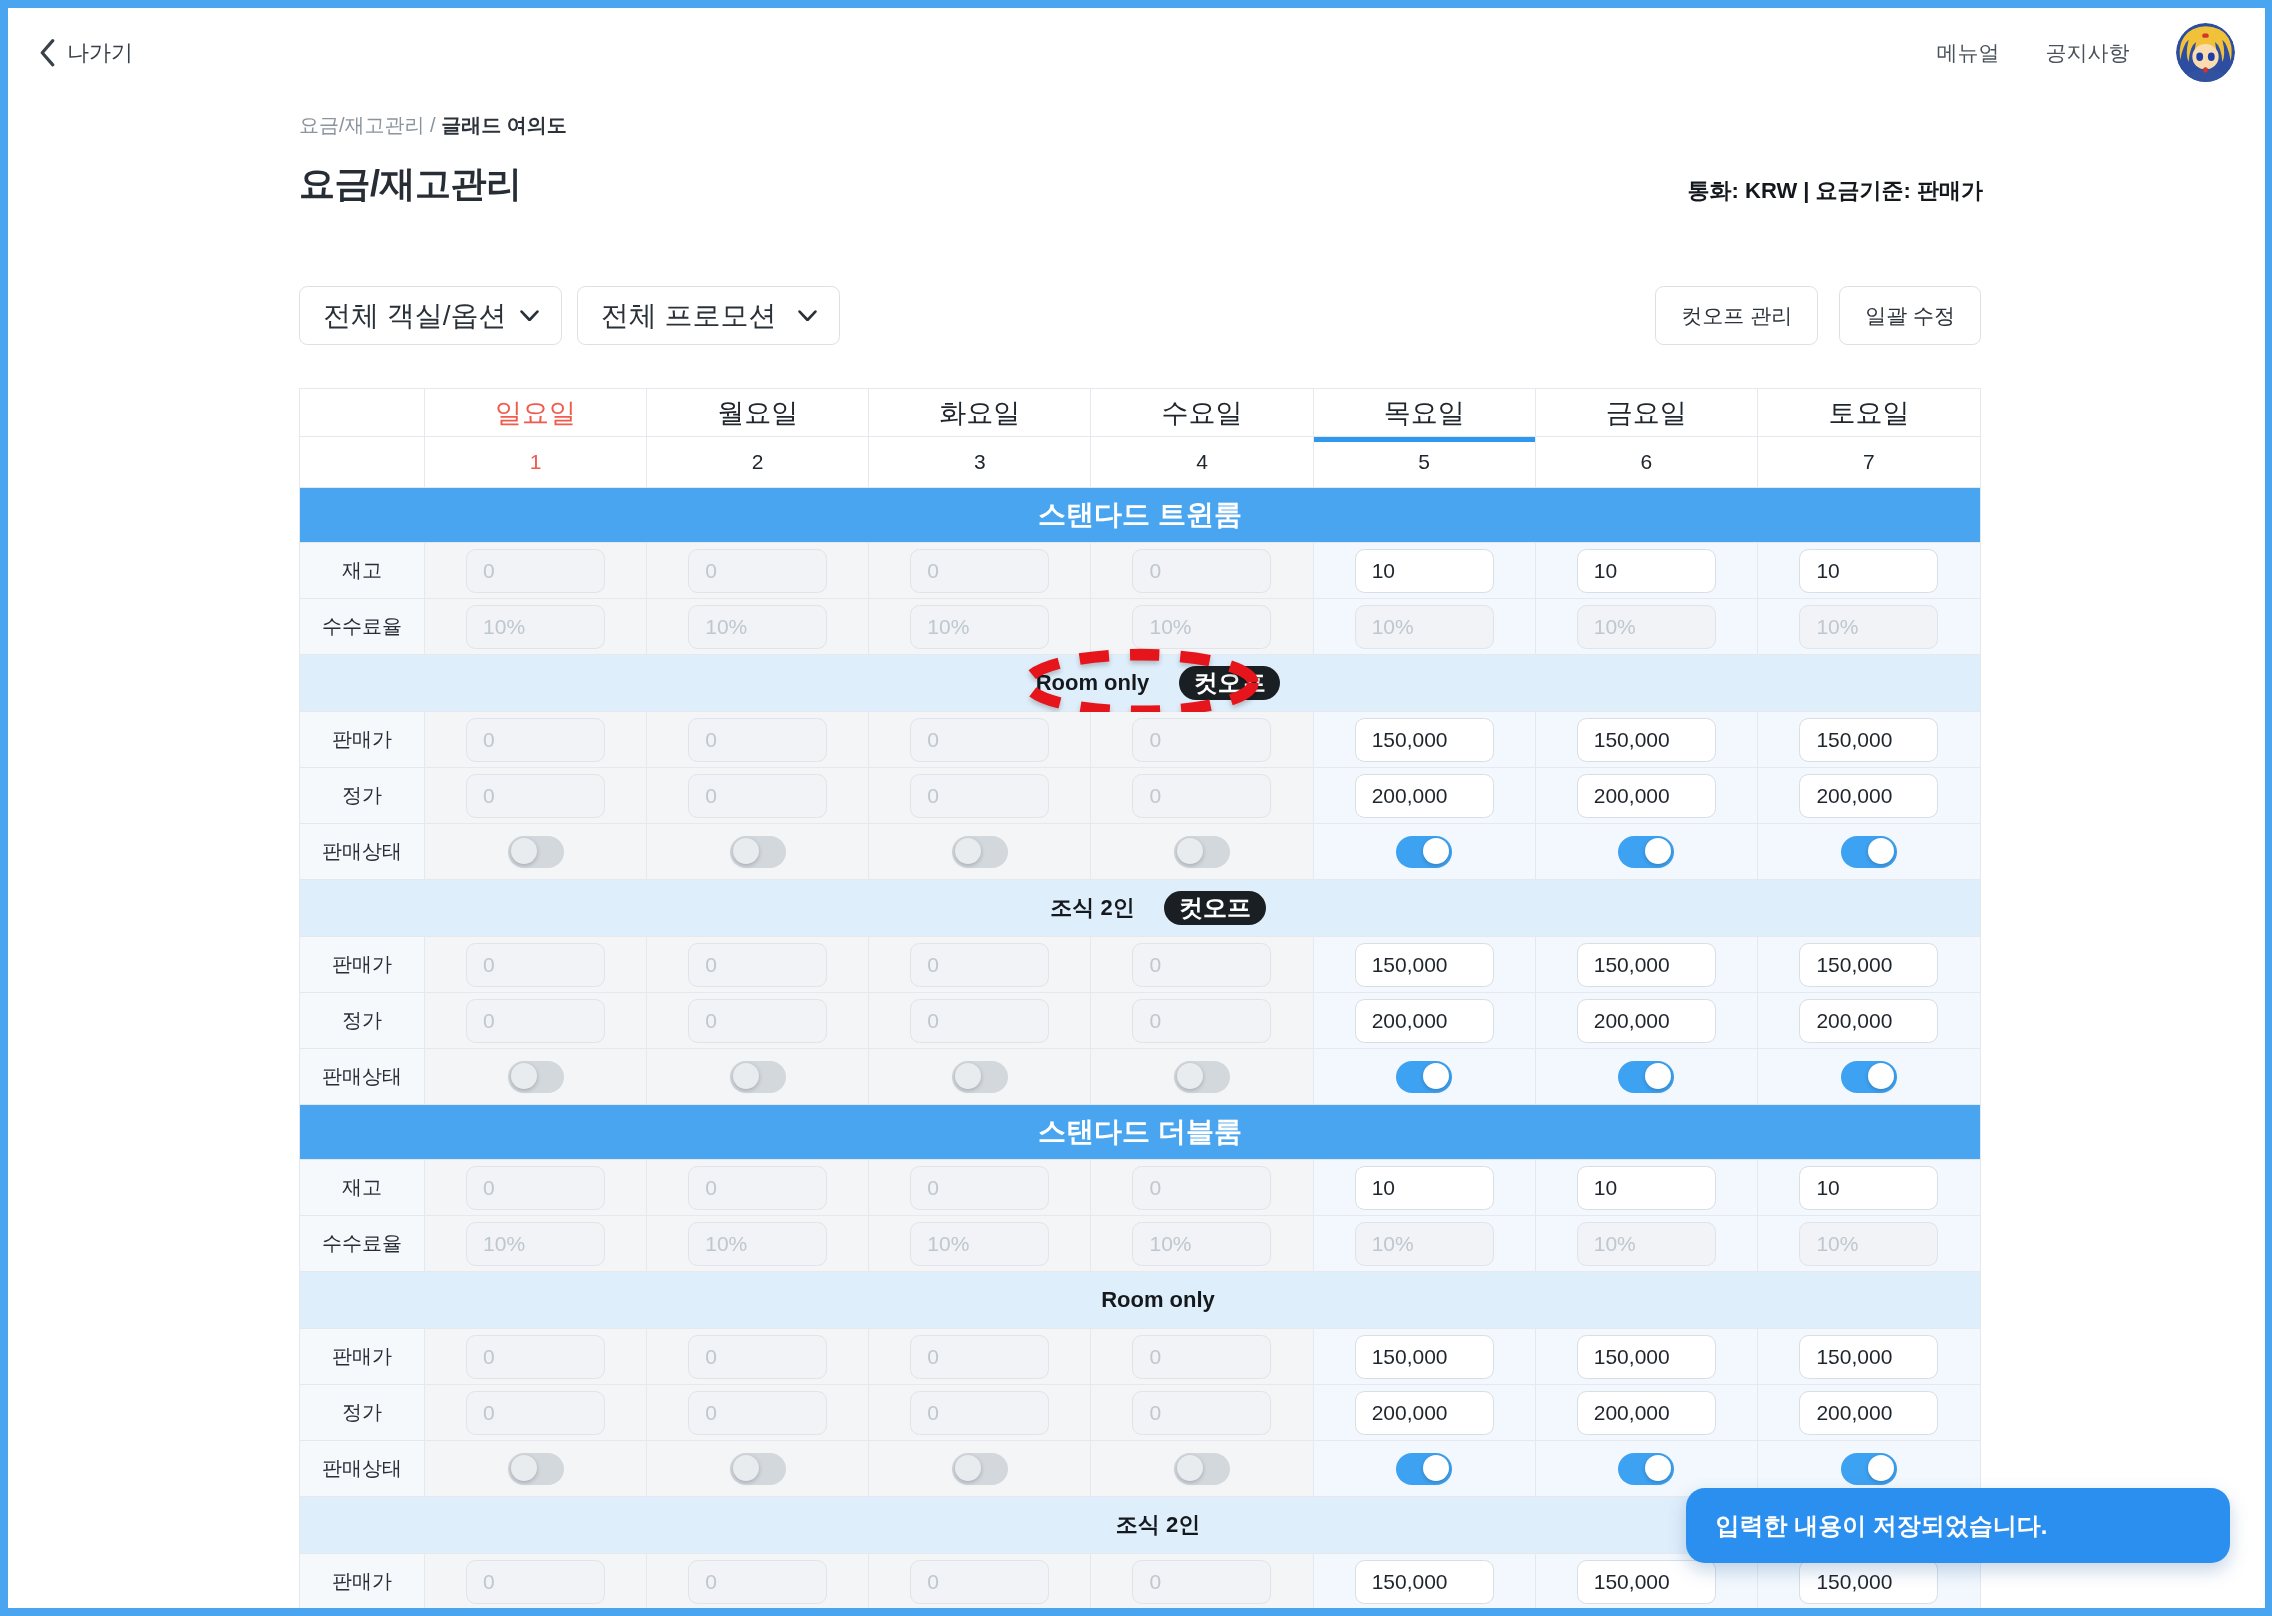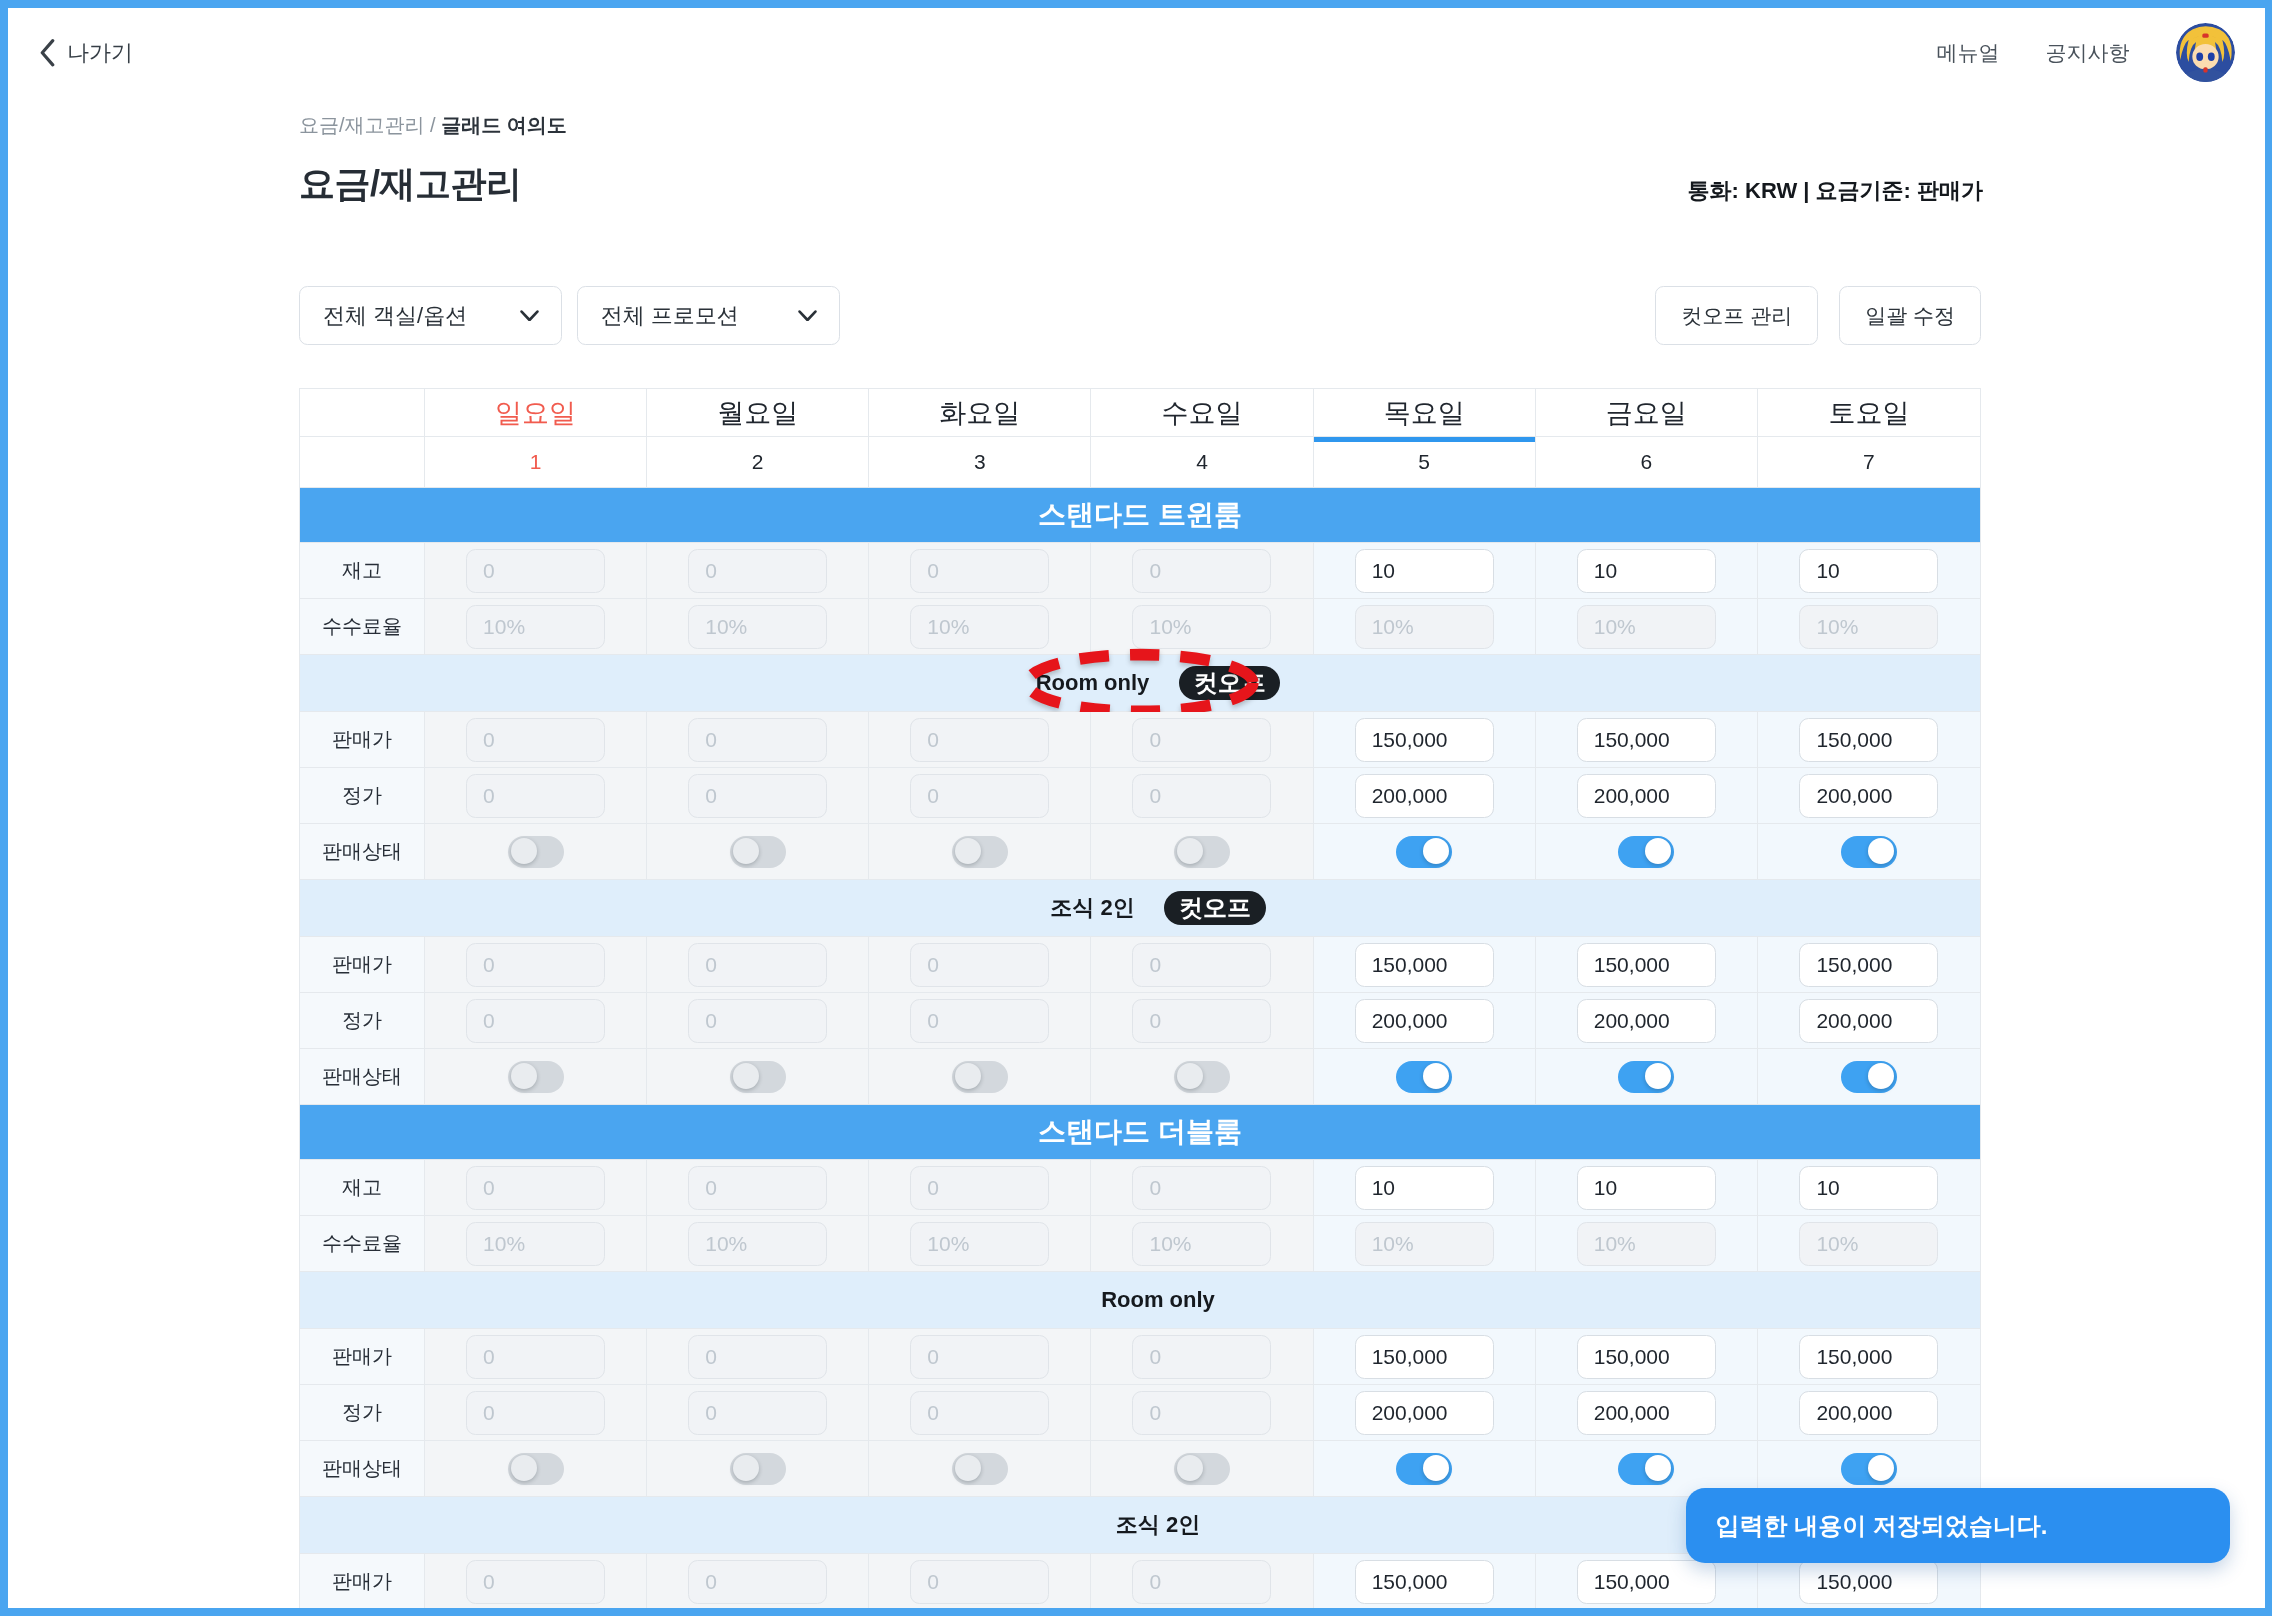--- a/index.html
+++ b/index.html
@@ -17,21 +17,21 @@
   
   .breadcrumb{position:absolute;left:291px;top:104px;font-size:20px;color:#8B949D;}
   .breadcrumb .cur{color:#2B323A;font-weight:700;}
   .page-title{position:absolute;left:291px;top:152px;font-size:36px;font-weight:800;color:#262D35;letter-spacing:-0.5px;}
   .meta{position:absolute;right:282px;top:168px;font-size:22px;font-weight:700;color:#14181D;}
 
   
   .controls{position:absolute;left:291px;top:278px;width:1682px;height:59px;}
   .selects{position:absolute;left:0;top:0;display:flex;gap:14.7px;}
   .select{box-sizing:border-box;width:263px;height:59px;border:1.6px solid #DBE0E6;border-radius:8.4px;background:#fff;display:flex;align-items:center;justify-content:space-between;padding:0 22px 0 23px;cursor:pointer;}
-  .select-label{font-size:22px;color:#2A3138;font-weight:500;}
+  .select-label{font-size:28px;color:#2A3138;font-weight:500;}
   .monthnav{position:absolute;left:50%;top:0;transform:translateX(-50%);display:flex;align-items:center;gap:63px;height:59px;}
   .navbtn{box-sizing:border-box;width:53px;height:59px;border:1.6px solid #DBE0E6;border-radius:8.4px;background:#fff;display:flex;align-items:center;justify-content:center;cursor:pointer;}
   .month-label{font-size:27px;font-weight:700;color:#1F262E;white-space:nowrap;}
   .actions{position:absolute;right:0;top:0;display:flex;gap:21px;}
   .actbtn{box-sizing:border-box;height:59px;padding:0 25px;border:1.6px solid #DBE0E6;border-radius:8.4px;background:#fff;display:flex;align-items:center;font-size:21px;color:#2A3138;font-weight:500;cursor:pointer;white-space:nowrap;}
 
   
   #grid{position:absolute;left:291px;top:380px;width:1682px;box-sizing:border-box;border:1.6px solid #E5E9ED;border-bottom:none;}
   .row{display:grid;grid-template-columns:125px repeat(7,1fr);position:relative;}
   .cell{box-sizing:border-box;border-right:1.6px solid #E5E9ED;border-bottom:1.6px solid #E5E9ED;display:flex;align-items:center;justify-content:center;position:relative;}

